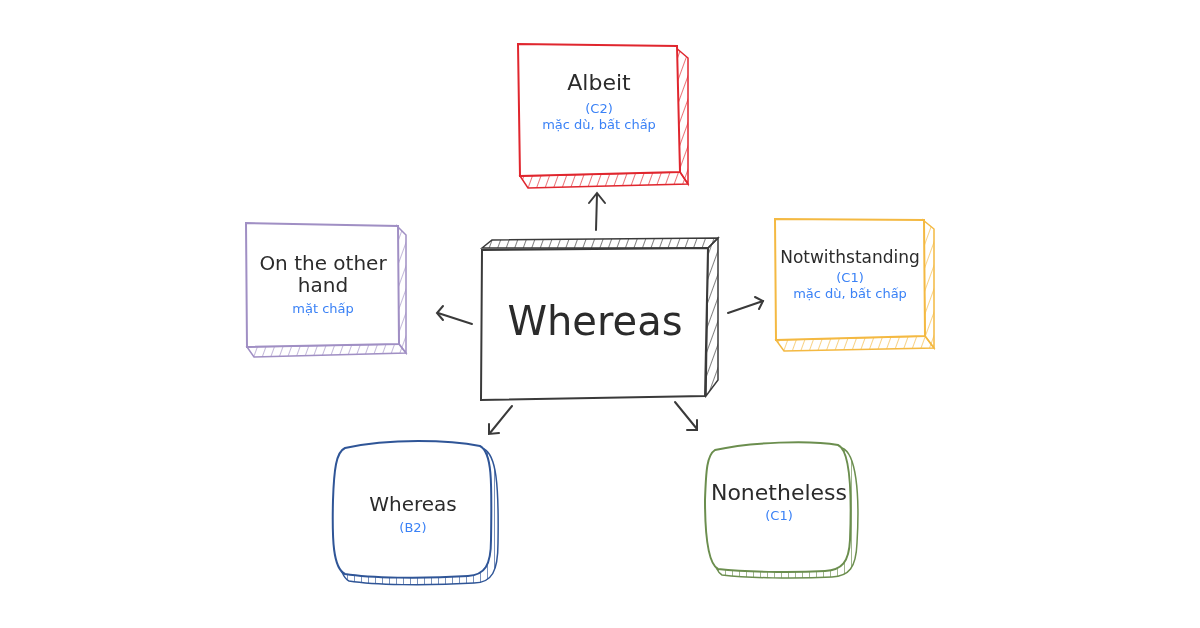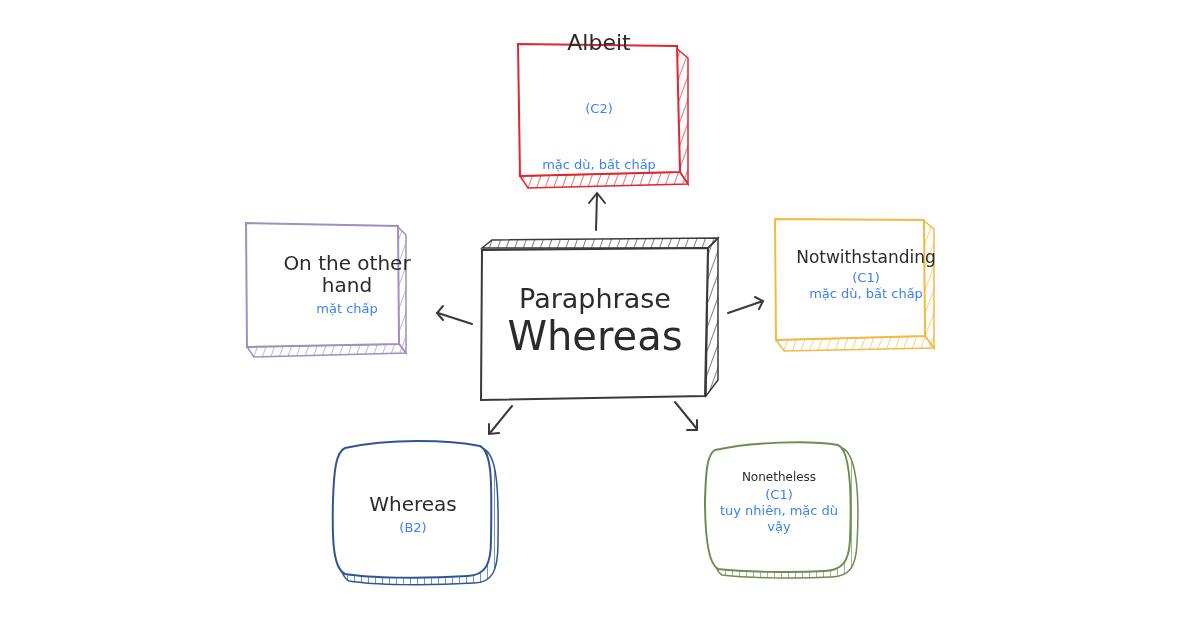--- a/index.html
+++ b/index.html
@@ -89,44 +89,42 @@
       <line x1="512" y1="406" x2="490" y2="433"></line>
       <polyline points="489,424 489,434 499,433"></polyline>
     </g>
     <g>
       <line x1="675" y1="402" x2="697" y2="429"></line>
       <polyline points="687,430 697,430 697,420"></polyline>
     </g>
   </g>
 </svg>
 
-<div class="label" style="left:520px; top:62px; width:158px; height:80px;gap:40px;">
+<div class="label" style="left:520px; top:62px; width:158px; height:80px;">
   <div class="title" style="font-size:22px; margin-bottom:6px;">Albeit</div>
   <div class="sub">(C2)</div>
   <div class="sub">mặc dù, bất chấp</div>
 </div>
 
-<div class="label" style="left:248px; top:248px; width:150px; height:74px;padding-left:24px;">
+<div class="label" style="left:248px; top:248px; width:150px; height:74px;">
   <div class="title" style="font-size:20px; margin-bottom:5px;">On the other hand</div>
   <div class="sub">mặt chấp</div>
 </div>
 
-<div class="label" style="left:792px; top:242px; width:148px; height:66px;">
+<div class="label" style="left:776px; top:242px; width:148px; height:66px;">
   <div class="title" style="font-size:17px; margin-bottom:3px;">Notwithstanding</div>
   <div class="sub">(C1)</div>
   <div class="sub">mặc dù, bất chấp</div>
 </div>
 
 <div class="label" style="left:484px; top:276px; width:222px; height:90px;">
-  <div class="title center-small">Paraphrase</div>
   <div class="title center-big">Whereas</div>
 </div>
 
 <div class="label" style="left:338px; top:474px; width:150px; height:82px;">
   <div class="title" style="font-size:20px; margin-bottom:5px;">Whereas</div>
   <div class="sub">(B2)</div>
 </div>
 
 <div class="label" style="left:708px; top:464px; width:142px; height:78px;">
-  <div class="title" style="font-size:12px; margin-bottom:3px;">Nonetheless</div>
+  <div class="title" style="font-size:22px; margin-bottom:3px;">Nonetheless</div>
   <div class="sub">(C1)</div>
-  <div class="sub" style="width:135px;">tuy nhiên, mặc dù vậy</div>
 </div>
 
 </body></html>

